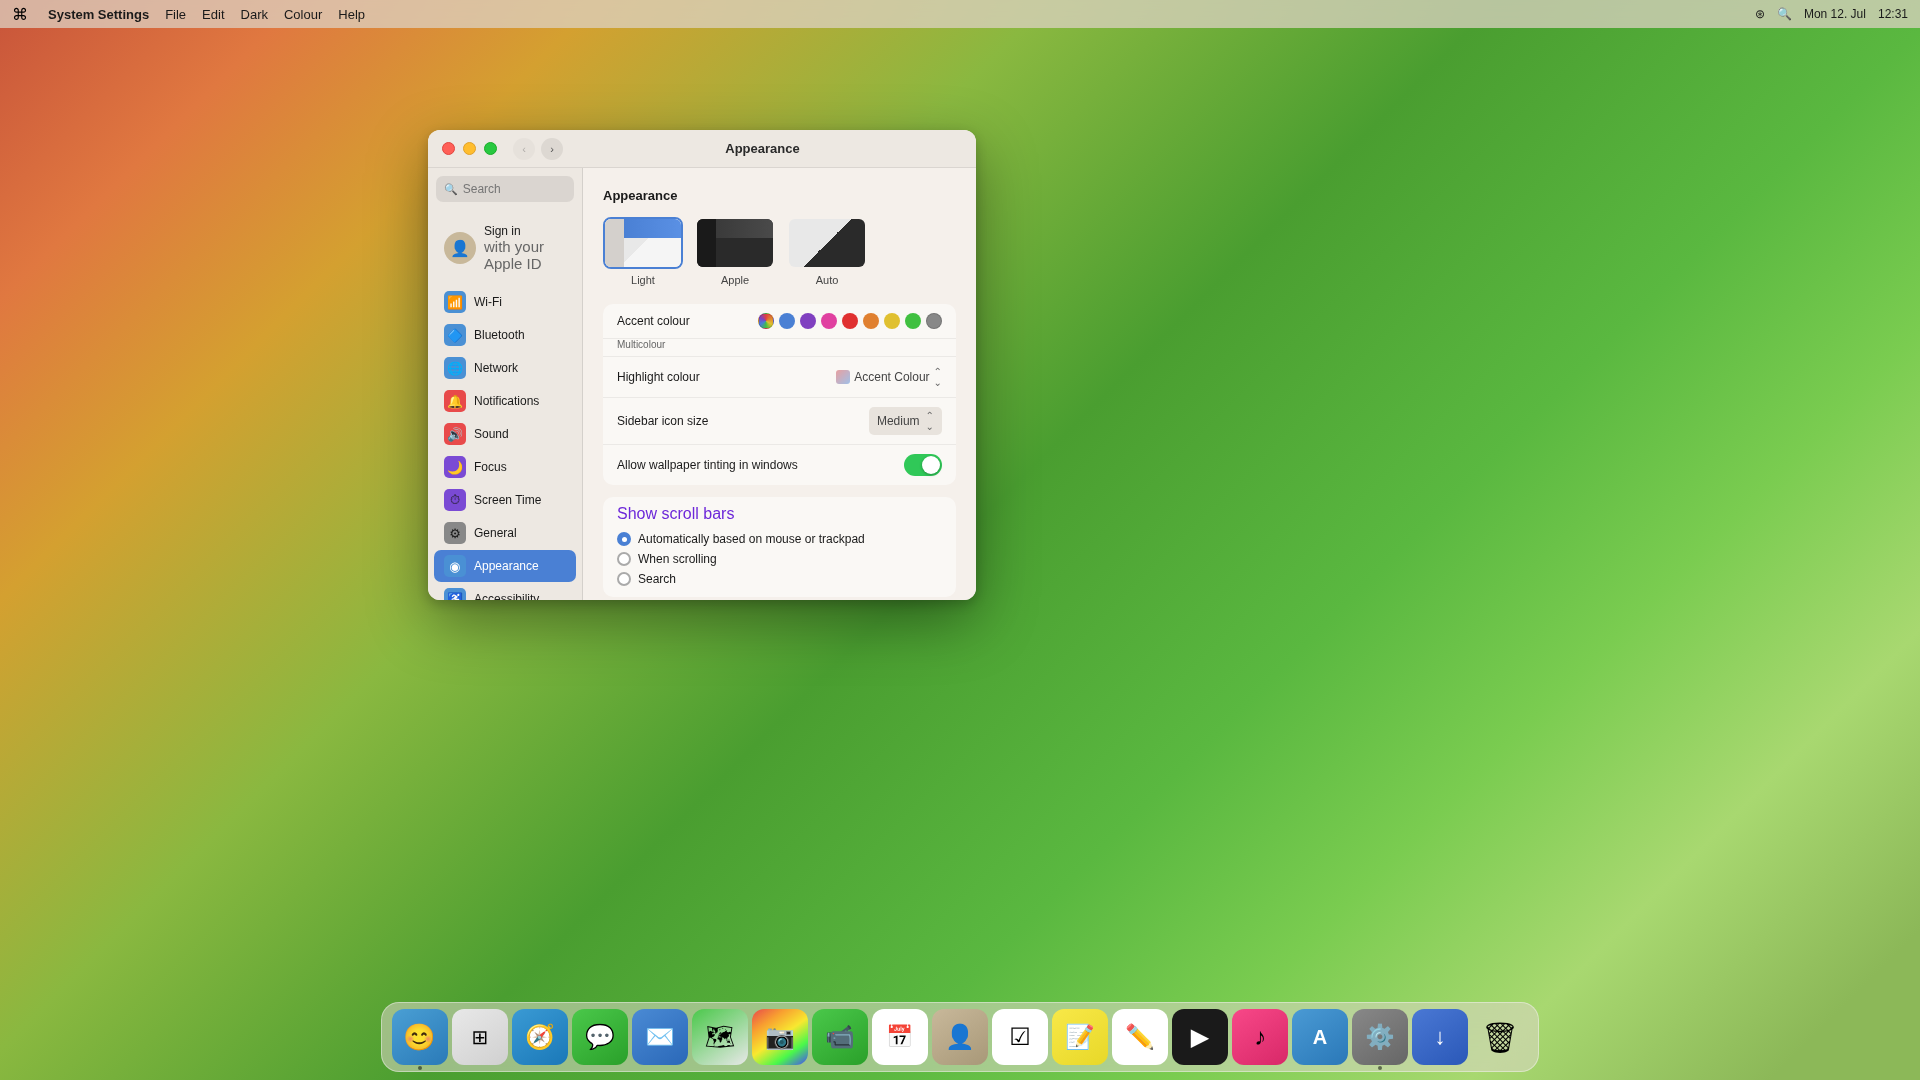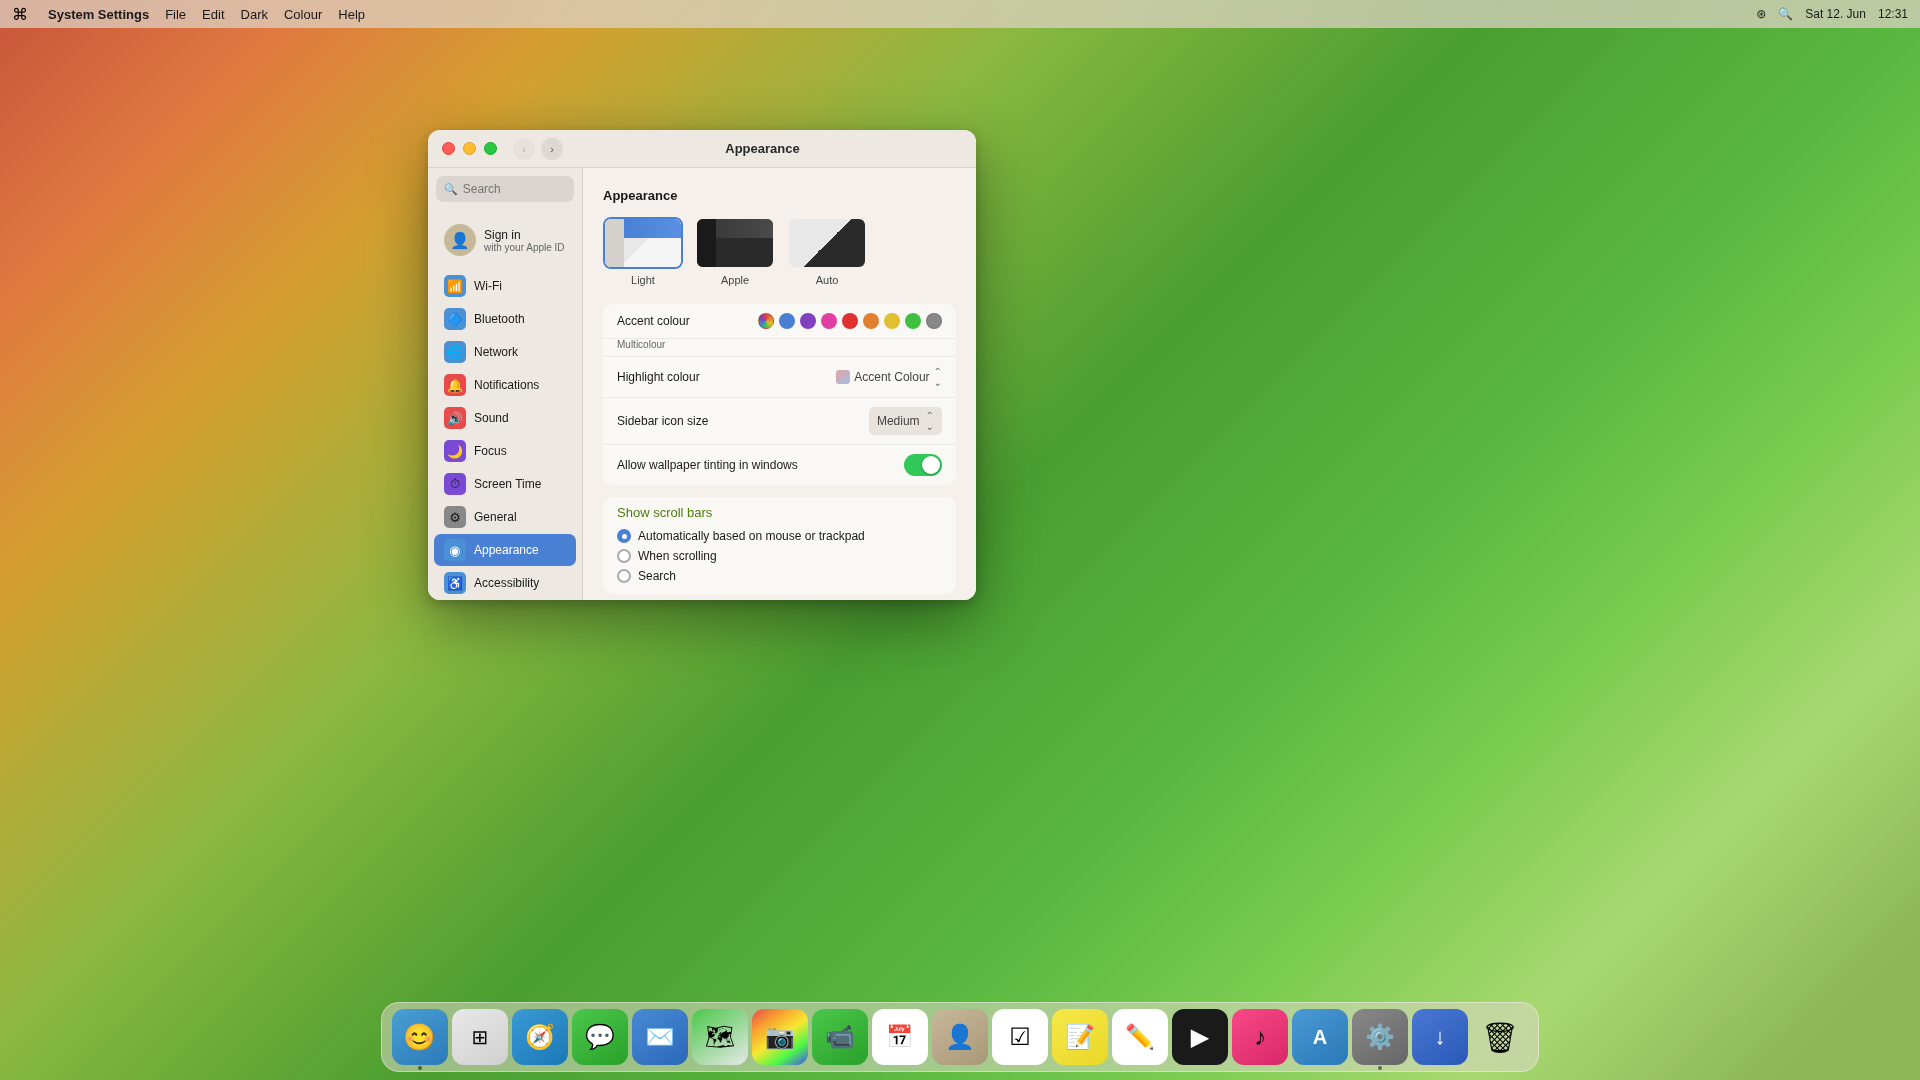--- a/index.html
+++ b/index.html
@@ -252,21 +252,21 @@
       background: #c8b89a;
       display: flex;
       align-items: center;
       justify-content: center;
       font-size: 16px;
       color: #8a7a6a;
       flex-shrink: 0;
     }
     .user-text { display: flex; flex-direction: column; }
     .user-main { font-size: 12px; font-weight: 500; color: #1a1a1a; }
-    .user-sub { font-size: 10px; color: #666; }
+    .user-sub { font-size: 15px; color: #666; }
 
     
     .main-content {
       flex: 1;
       background: #f5f0eb;
       overflow-y: auto;
       padding: 20px;
     }
     .main-content::-webkit-scrollbar { width: 4px; }
     .main-content::-webkit-scrollbar-thumb { background: rgba(0,0,0,0.2); border-radius: 2px; }
@@ -433,22 +433,22 @@
       width: 16px;
       height: 16px;
       border-radius: 50%;
       cursor: pointer;
       position: relative;
     }
 
     
     .radio-group { padding: 8px 14px; }
     .radio-group-title {
-      font-size: 13px;
-      color: #4d7c0f;
+      font-size: 16px;
+      color: #6d28d9;
       margin-bottom: 6px;
     }
     .radio-item {
       display: flex;
       align-items: center;
       gap: 7px;
       padding: 3px 0;
       cursor: pointer;
     }
     .radio-btn {
@@ -504,21 +504,21 @@
       <span class="menu-item bold">System Settings</span>
       <span class="menu-item">File</span>
       <span class="menu-item">Edit</span>
       <span class="menu-item">Dark</span>
       <span class="menu-item">Colour</span>
       <span class="menu-item">Help</span>
     </div>
     <div class="menubar-right">
       <span>⊛</span>
       <span>🔍</span>
-      <span>Sat 12. Jun</span>
+      <span>Mon 12. Jul</span>
       <span>12:31</span>
     </div>
   </div>
 
   <div class="window">
 
     <div class="titlebar">
       <div class="traffic-lights">
         <div class="tl tl-red"></div>
         <div class="tl tl-yellow"></div>

